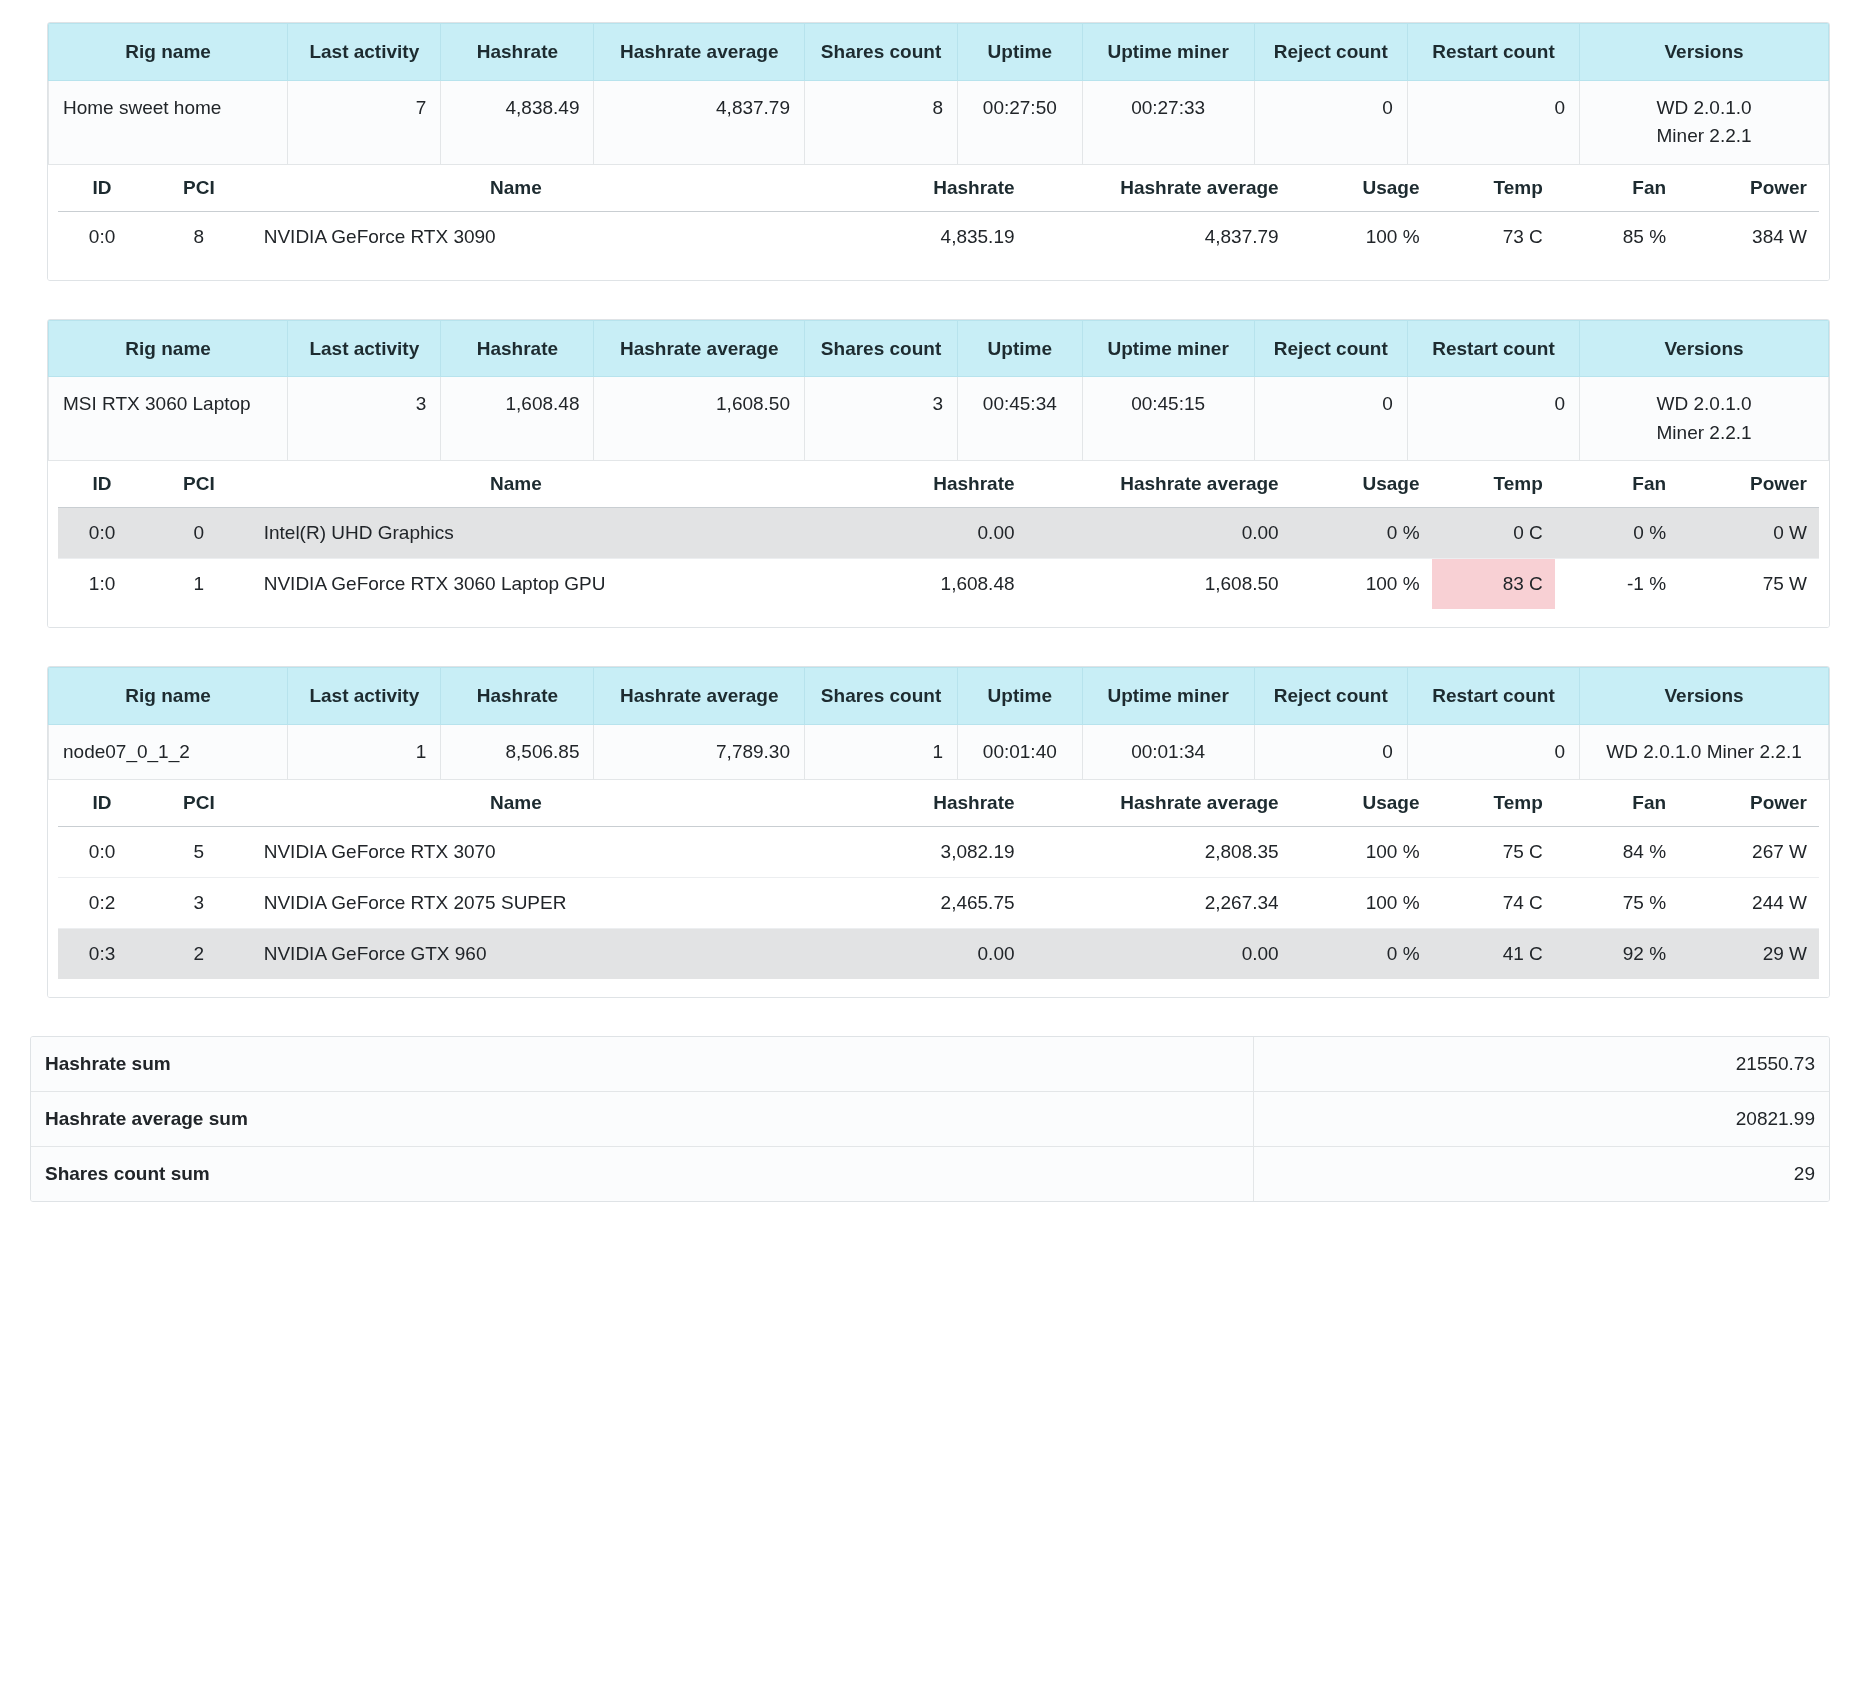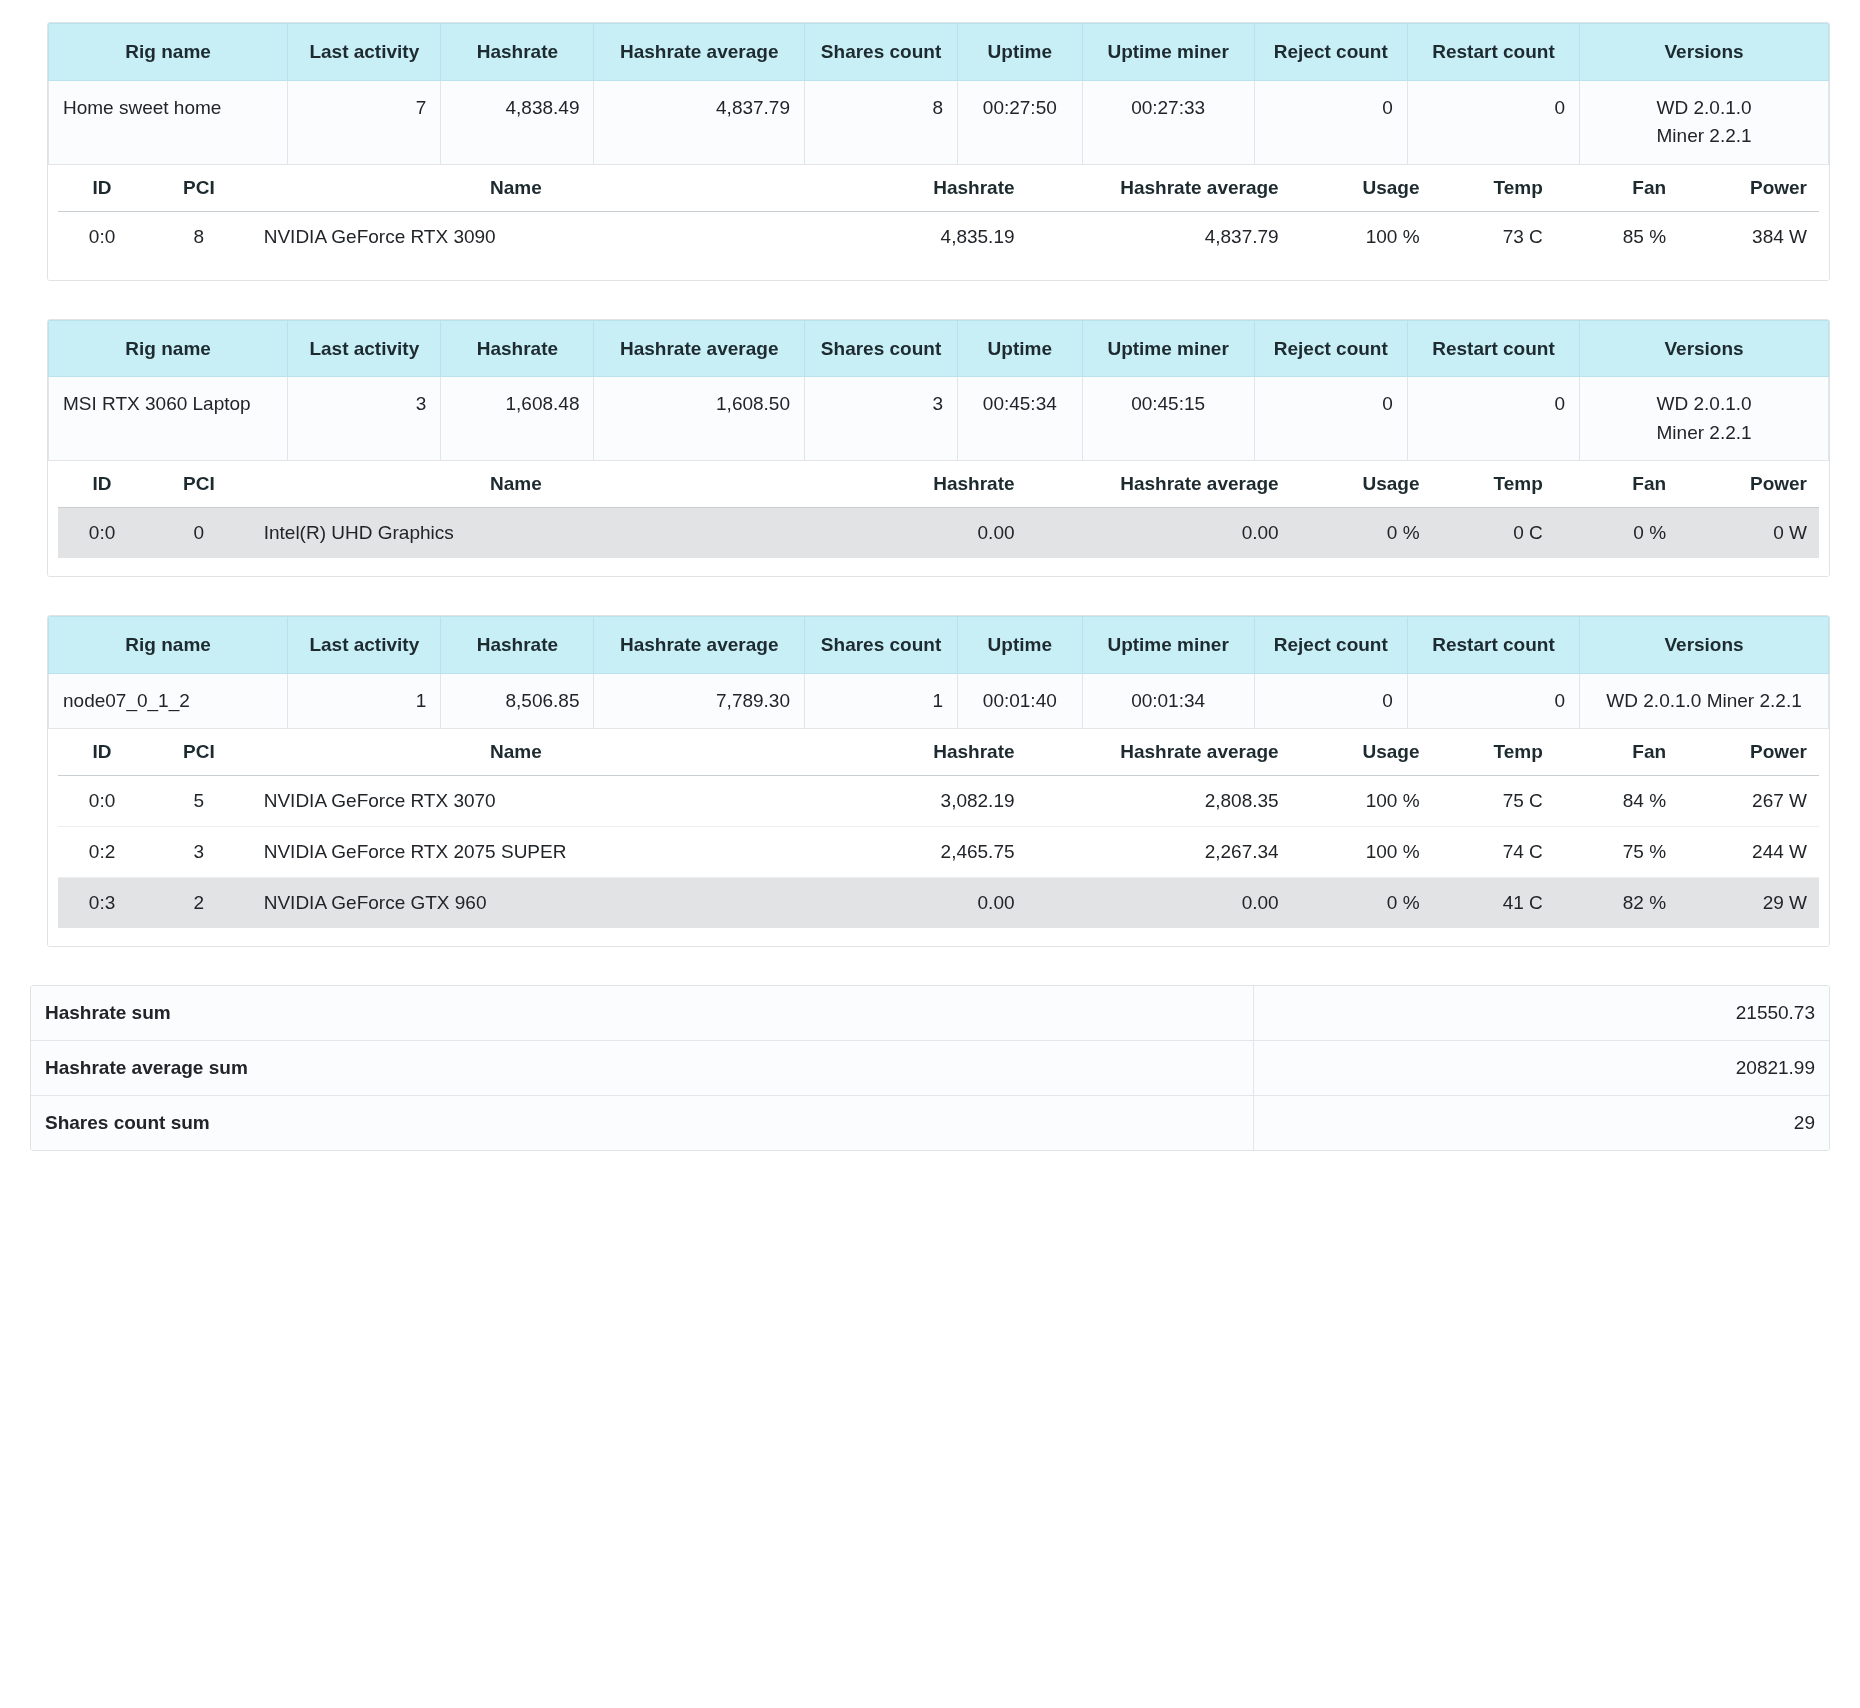--- a/index.html
+++ b/index.html
@@ -207,20 +207,31 @@
               <td class="ctr">0:0</td>
               <td class="ctr">0</td>
               <td class="left">Intel(R) UHD Graphics</td>
               <td class="num">0.00</td>
               <td class="num">0.00</td>
               <td class="num">0 %</td>
               <td class="num">0 C</td>
               <td class="num">0 %</td>
               <td class="num">0 W</td>
             </tr>
+            <tr>
+              <td class="ctr">1:0</td>
+              <td class="ctr">1</td>
+              <td class="left">NVIDIA GeForce RTX 3060 Laptop GPU</td>
+              <td class="num">1,608.48</td>
+              <td class="num">1,608.50</td>
+              <td class="num">100 %</td>
+              <td class="num temp-alert">83 C</td>
+              <td class="num">-1 %</td>
+              <td class="num">75 W</td>
+            </tr>
           </tbody>
         </table>
       </div>
     </div>
     <div class="rig-card">
       <table class="rig-summary">
         <thead>
           <tr>
             <th class="ctr" style="width: 12.5%;">Rig name</th>
             <th class="ctr" style="width: 8%;">Last activity</th>
@@ -290,21 +301,21 @@
               <td class="num">244 W</td>
             </tr>
             <tr class="striped">
               <td class="ctr">0:3</td>
               <td class="ctr">2</td>
               <td class="left">NVIDIA GeForce GTX 960</td>
               <td class="num">0.00</td>
               <td class="num">0.00</td>
               <td class="num">0 %</td>
               <td class="num">41 C</td>
-              <td class="num">82 %</td>
+              <td class="num">92 %</td>
               <td class="num">29 W</td>
             </tr>
           </tbody>
         </table>
       </div>
     </div>
   </div>
 
 <div class="totals-card">
   <table class="totals">

